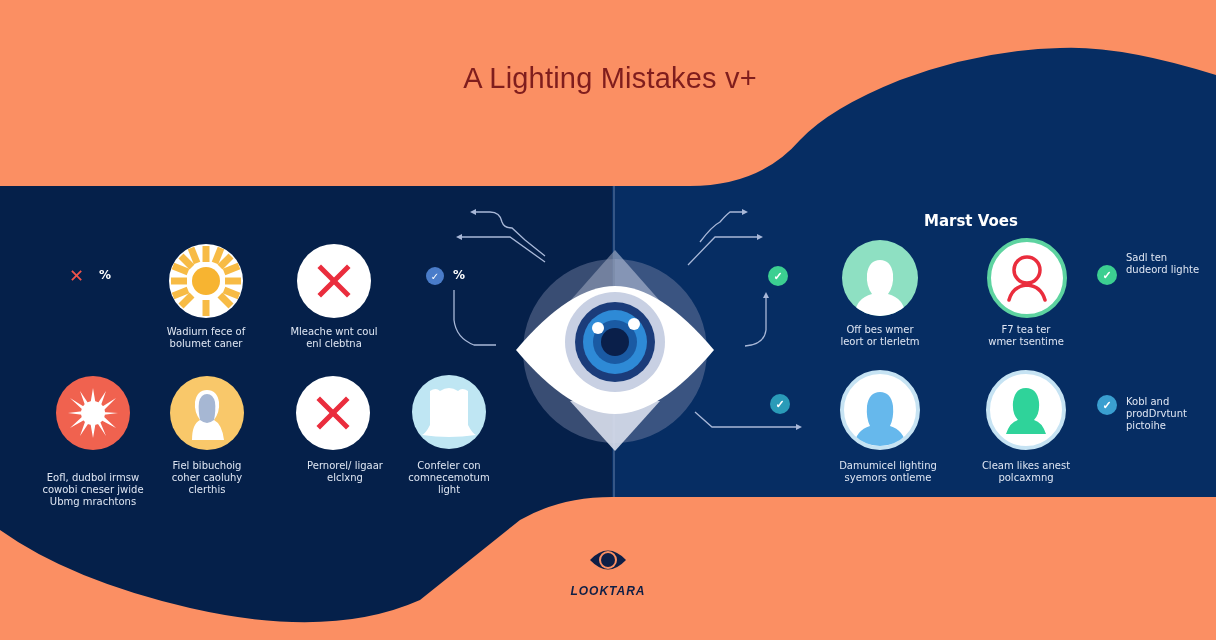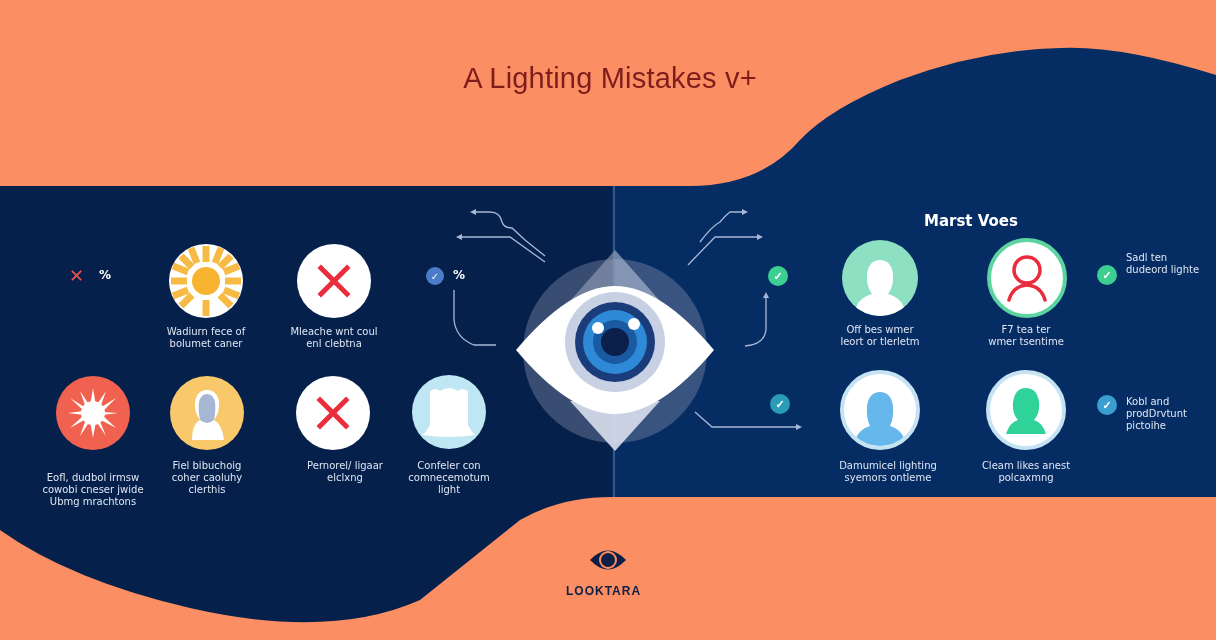--- a/index.html
+++ b/index.html
@@ -7,21 +7,21 @@
   body { position: relative; background: #fb8f63; font-family: "Liberation Sans", sans-serif; }
   .bg-svg { position: absolute; left: 0; top: 0; width: 1216px; height: 640px; }
   .title { position: absolute; left: 380px; top: 58px; width: 460px; text-align: center; color: #7f1d1d; font-size: 29px; line-height: 40px; font-weight: normal; letter-spacing: 0.2px; }
   .abs { position: absolute; }
   .circle { position: absolute; border-radius: 50%; display: flex; align-items: center; justify-content: center; overflow: hidden; }
   .caption { position: absolute; color: #dfe6f3; font-size: 10px; line-height: 12px; text-align: center; font-family: "DejaVu Sans", sans-serif; }
   .side-note { position: absolute; color: #dfe6f3; font-size: 10px; line-height: 12px; text-align: left; font-family: "DejaVu Sans", sans-serif; }
   .mark { position: absolute; font-size: 12px; color: #ffffff; font-weight: bold; font-family: "DejaVu Sans", sans-serif; }
   .badge { position: absolute; width: 20px; height: 20px; border-radius: 50%; display: flex; align-items: center; justify-content: center; }
   .section-title { position: absolute; color: #ffffff; font-size: 15px; font-weight: bold; font-family: "DejaVu Sans", sans-serif; }
-  .logo-text { position: absolute; left: 566px; top: 584px; width: 84px; text-align: left; color: #0f1f46; font-size: 12px; font-weight: bold; letter-spacing: 1px; }
+  .logo-text { position: absolute; left: 566px; top: 584px; width: 84px; text-align: center; color: #0f1f46; font-size: 12px; font-weight: bold; letter-spacing: 1px; font-style: italic; }
 </style>
 </head>
 <body>
 
 <svg class="bg-svg" viewBox="0 0 1216 640" xmlns="http://www.w3.org/2000/svg">
 
   <path d="M0 186 L612 186 L612 497 Q560 497 520 520 Q470 560 420 600 Q330 640 190 608 Q70 580 0 530 Z" fill="#05204a"></path>
 
   <path d="M612 186 L612 497 L1216 497 L1216 75 Q1120 45 1060 48 Q980 50 900 80 Q830 108 800 140 Q760 186 690 186 Z" fill="#062d63"></path>
 

